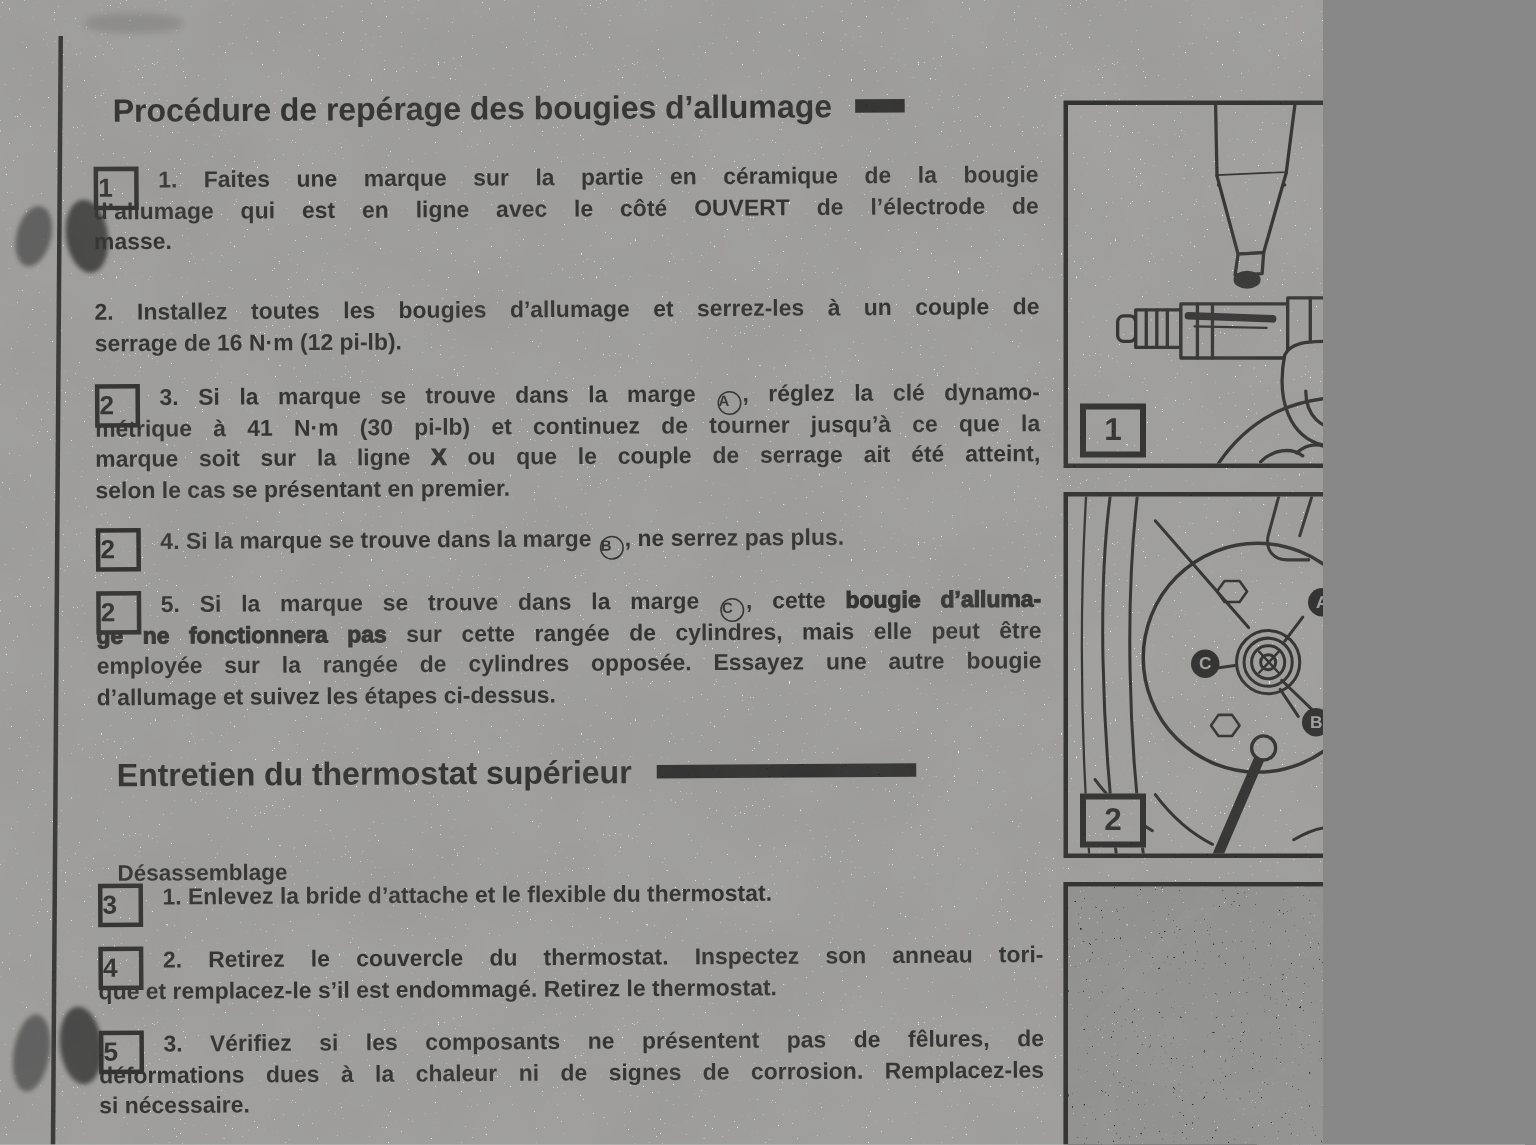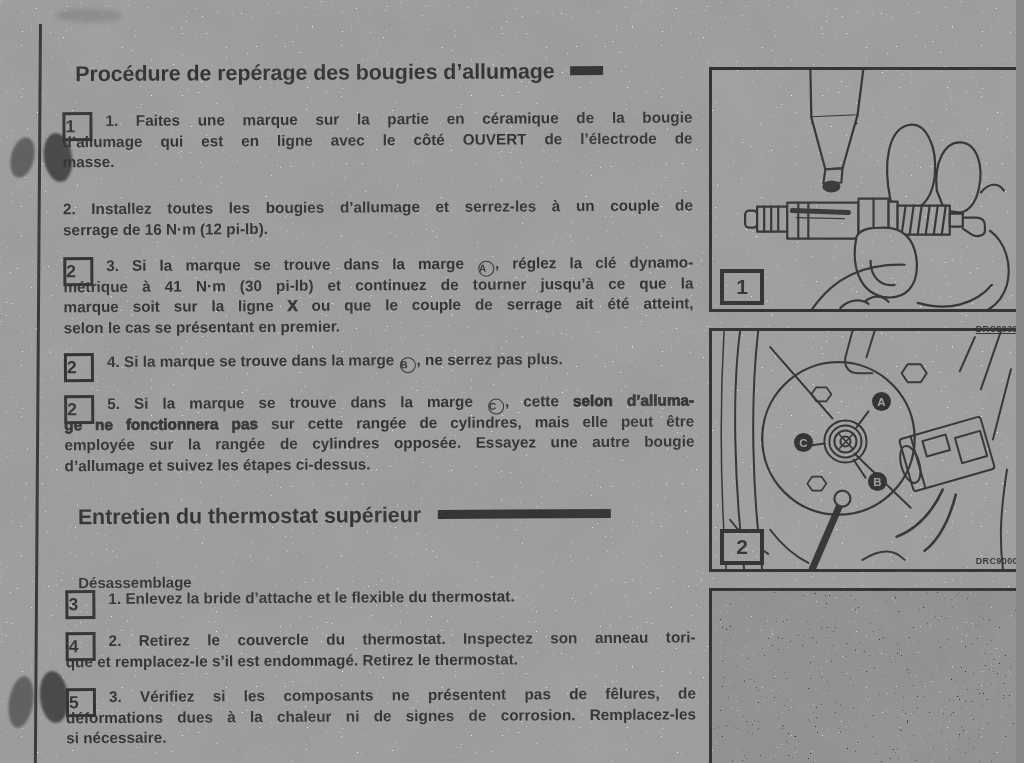--- a/index.html
+++ b/index.html
@@ -1,18 +1,18 @@
 <!DOCTYPE html>
 <html><head>
 <meta charset="utf-8">
 <style>
   html,body{margin:0;padding:0;background:#888;}
-  .page{position:relative;width:1016px;height:763px;overflow:hidden;
+  .page{position:relative;width:846px;height:763px;overflow:hidden;
         background:#f3f2ee;color:#161616;
-        font-family:"Liberation Sans","DejaVu Sans",sans-serif;}
+        font-family:"Liberation Sans","DejaVu Sans",sans-serif;padding-left:36px;}
 
   
   .bind-line{position:absolute;left:39px;top:24px;width:3px;height:745px;
              background:#1f1f1f;transform:rotate(0.4deg);transform-origin:top left;}
   .blob{position:absolute;border-radius:50%;filter:blur(1.3px);}
   .blob.b1{left:11px;top:137px;width:23px;height:41px;background:#4e4e4e;transform:rotate(14deg);opacity:.78;}
   .blob.b2{left:44px;top:133px;width:28px;height:49px;background:#2d2d2d;transform:rotate(-8deg);opacity:.9;}
   .blob.b3{left:9px;top:676px;width:24px;height:52px;background:#4e4e4e;transform:rotate(9deg);opacity:.78;}
   .blob.b4{left:40px;top:671px;width:28px;height:52px;background:#2d2d2d;transform:rotate(-6deg);opacity:.9;}
   .smudge{position:absolute;left:56px;top:9px;width:66px;height:13px;background:#7d7d7d;
@@ -94,21 +94,21 @@
     <div class="step" id="p3">
         <div class="line"><span class="stepbox">2</span>3.  Si la marque se trouve dans la marge <span class="circ">A</span>, réglez la clé dynamo-</div>
         <div class="line">métrique à 41 N·m (30 pi-lb) et continuez de tourner jusqu’à ce que la</div>
         <div class="line">marque soit sur la ligne <span class="xb">X</span> ou que le couple de serrage ait été atteint,</div>
         <div class="line lastline">selon le cas se présentant en premier.</div>
       </div>
     <div class="step" id="p4">
         <div class="line lastline"><span class="stepbox">2</span>4.  Si la marque se trouve dans la marge <span class="circ">B</span>, ne serrez pas plus.</div>
       </div>
     <div class="step" id="p5">
-        <div class="line"><span class="stepbox">2</span>5.  Si la marque se trouve dans la marge <span class="circ">C</span>, cette <span class="xb">selon d’alluma-</span></div>
+        <div class="line"><span class="stepbox">2</span>5.  Si la marque se trouve dans la marge <span class="circ">C</span>, cette <span class="xb">bougie d’alluma-</span></div>
         <div class="line"><span class="xb">ge ne fonctionnera pas</span> sur cette rangée de cylindres, mais elle peut être</div>
         <div class="line">employée sur la rangée de cylindres opposée. Essayez une autre bougie</div>
         <div class="line lastline">d’allumage et suivez les étapes ci-dessus.</div>
       </div>
 
     <h1 class="sec-title" id="h2"><span>Entretien du thermostat supérieur</span><span class="rule rule-long"></span></h1>
     <div class="subhead">Désassemblage</div>
 
     <div class="step" id="p6">
         <div class="line lastline"><span class="stepbox">3</span>1.  Enlevez la bride d’attache et le flexible du thermostat.</div>

